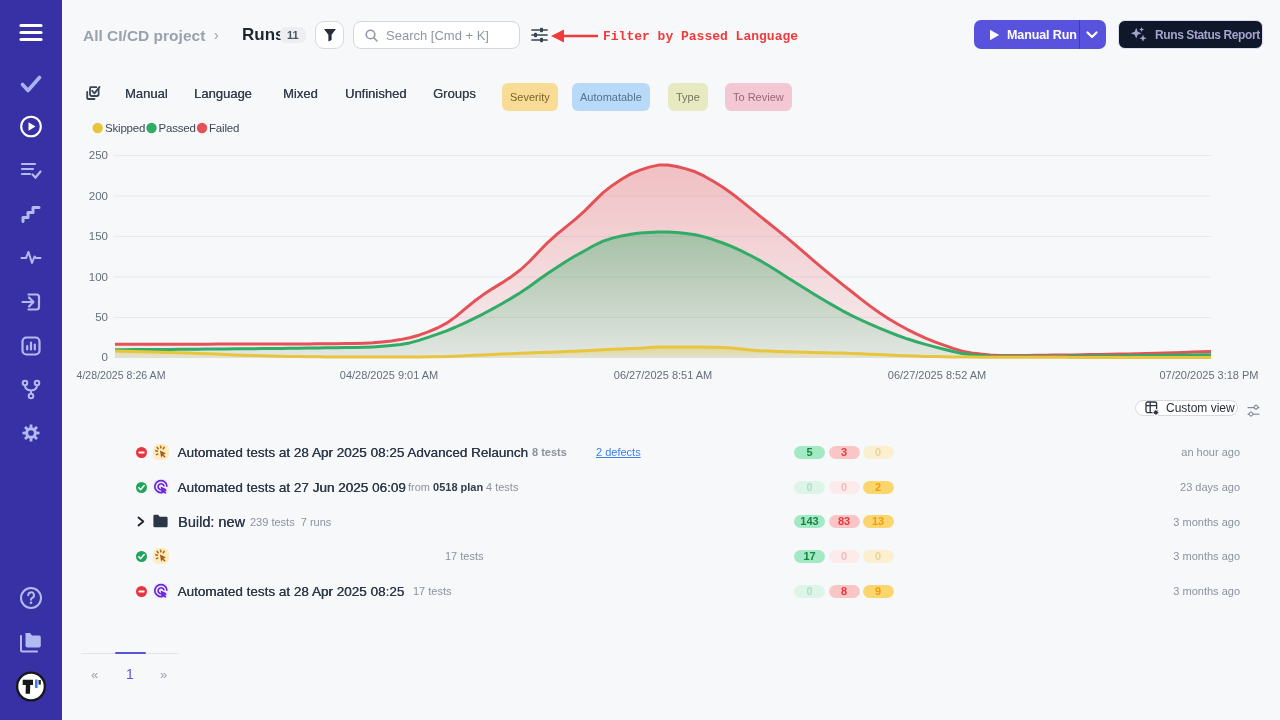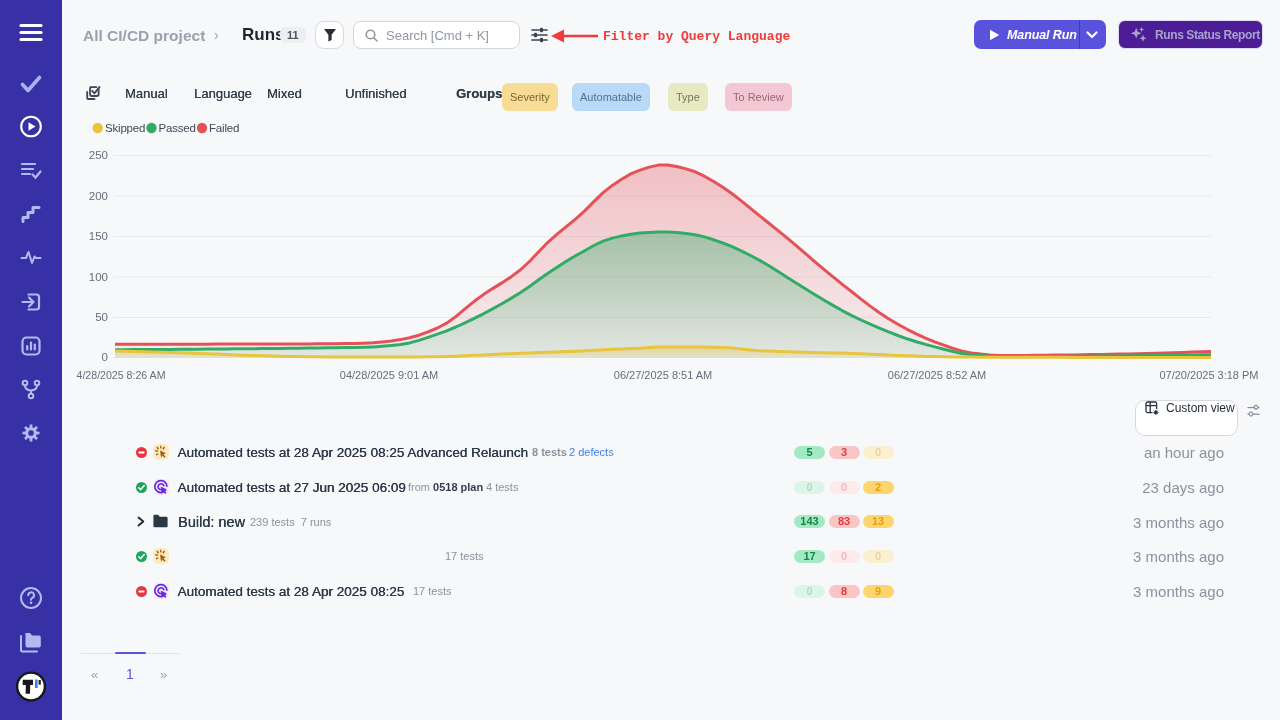--- a/index.html
+++ b/index.html
@@ -14,43 +14,43 @@
 .crumbsep { left:214px; top:27px; font-size:14px; color:#9aa2ae; }
 .crumb2 { left:242px; top:25px; font-size:17px; font-weight:700; color:#1f2630; white-space:nowrap; }
 .badge11 { left:280px; top:27px; background:#eceef1; border-radius:6px; padding:2px 7px; font-size:11px; font-weight:700; color:#4c545e; }
 .btn-funnel { left:315px; top:21px; width:29px; height:28px; background:#fff; border:1px solid #d7dade; border-radius:9px; display:flex; align-items:center; justify-content:center; }
 .searchbox { left:353px; top:21px; width:167px; height:28px; background:#fff; border:1px solid #d3d7dc; border-radius:8px; display:flex; align-items:center; padding-left:11px; }
 .searchbox span { color:#8f97a3; font-size:13px; margin-left:8px; }
 .adjust { left:531px; top:27px; }
 .annot-text { left:603px; top:29px; font-family:"Liberation Mono", monospace; font-weight:700; font-size:13px; color:#ef3b3b; white-space:nowrap; }
 .btn-run { left:974px; top:20px; width:132px; height:29px; background:#5952dd; border-radius:7px; color:#fff; }
 .btn-run .cap { position:absolute; left:0; top:0; width:105px; height:29px; display:flex; align-items:center; }
-.btn-run .txt { font-size:12.5px; font-weight:700; margin-left:33px; white-space:nowrap; letter-spacing:-0.1px;font-style:italic; }
+.btn-run .txt { font-size:12.5px; font-weight:700; margin-left:33px; white-space:nowrap; letter-spacing:-0.1px; }
 .btn-run .divider { position:absolute; left:105px; top:0; width:1px; height:29px; background:rgba(25,15,120,0.35); }
-.btn-report { left:1118px; top:20px; width:145px; height:29px; background:#4c1d95; border:1px solid #dddbf1; border-radius:7px; display:flex; align-items:center; }
+.btn-report { left:1118px; top:20px; width:145px; height:29px; background:#0f172a; border:1px solid #dddbf1; border-radius:7px; display:flex; align-items:center; }
 .btn-report span { color:#a5a3c9; font-size:12px; font-weight:700; margin-left:7px; white-space:nowrap; letter-spacing:-0.4px; }
 
 .tab { top:86px; font-size:13px; font-weight:500; color:#353f4d; white-space:nowrap; text-shadow:0.25px 0 0 #353f4d; }
 .pill { top:83px; height:19px; border-radius:6px; font-size:11px; font-weight:500; color:#4a5160; display:flex; align-items:center; padding:14px 8px; white-space:nowrap; }
 
 #chart { left:0; top:0; }
 
-.btn-custom { left:1135px; top:400px; width:103px; height:36px; background:#fff; border:1px solid #d6d9dd; border-radius:10px; display:flex; }
+.btn-custom { left:1135px; top:400px; width:103px; height:16px; background:#fff; border:1px solid #d6d9dd; border-radius:10px; display:flex; }
 .btn-custom span { font-size:12px; font-weight:500; color:#272e38; margin-left:6px; white-space:nowrap; }
 
 .row { left:62px; width:1218px; height:34.7px;margin-left:44px; }
 .stat { position:absolute; left:30px; top:50%; margin-top:-5.5px; width:11px; height:11px; border-radius:50%; display:flex; align-items:center; justify-content:center; }
 .ticon { position:absolute; left:47px; top:50%; margin-top:-8px; width:16px; height:16px; border-radius:5px; display:flex; align-items:center; justify-content:center; }
 .title { position:absolute; left:71.5px; top:50%; transform:translateY(-50%); font-size:13.5px; font-weight:500; color:#2d3848; white-space:nowrap; text-shadow:0.3px 0 0 #2d3848; }
 .meta { position:absolute; top:50%; transform:translateY(-50%); font-size:11px; color:#8b929e; white-space:nowrap; }
 .pillnum { position:absolute; top:50%; margin-top:-6.5px; height:13px; border-radius:7px; font-size:11px; font-weight:700; text-align:center; line-height:13px; }
 .p1 { left:688px; width:31px; }
 .p2 { left:722.5px; width:31px; }
 .p3 { left:756.5px; width:31px; }
-.ago { position:absolute; right:100px; top:50%; transform:translateY(-50%); font-size:15px; color:#8b929e; }
+.ago { position:absolute; right:84px; top:50%; transform:translateY(-50%); font-size:11px; color:#8b929e; }
 .dots { position:absolute; right:16px; top:50%; margin-top:-9.5px; width:22px; height:19px; background:#fff; border:1px solid #d7dade; border-radius:6px; color:#555e6a; text-align:center; line-height:16px; font-size:10px; letter-spacing:0.5px; }
 
 .pgline { left:81px; top:653px; width:98px; height:1px; background:#e2e4e9; }
 .pgbar { left:115px; top:652px; width:31px; height:2px; background:#5a54d8; border-radius:1px; }
 .pgprev { left:91px; top:667px; font-size:13px; color:#9aa2ae; }
 .pg1 { left:126px; top:666px; font-size:14px; color:#5a54d8; }
 .pgnext { left:160px; top:667px; font-size:13px; color:#9aa2ae; }
 </style>
 </head>
 <body>
@@ -161,21 +161,21 @@
   <g fill="#3a4350">
     <rect x="9" y="0.7" width="3" height="4.6" rx="1"></rect>
       <rect x="3" y="5.7" width="3" height="4.6" rx="1"></rect>
       <rect x="9" y="10.7" width="3" height="4.6" rx="1"></rect>
   </g>
 </svg>
 <svg class="abs" style="left:551px; top:29px;" width="48" height="14" viewBox="0 0 48 14">
   <line x1="10" y1="7" x2="47" y2="7" stroke="#ef3b3b" stroke-width="2.6"></line>
   <path d="M0 7 L13 0.5 L13 13.5 Z" fill="#ef3b3b"></path>
 </svg>
-<div class="abs annot-text">Filter by Query Language</div>
+<div class="abs annot-text">Filter by Passed Language</div>
 <div class="abs btn-run">
   <div class="cap">
     <svg style="position:absolute; left:15px; top:9px;" width="11" height="12" viewBox="0 0 11 12">
         <path d="M1 0.8 L10.2 6 L1 11.2 Z" fill="#fff"></path>
       </svg>
     <span class="txt">Manual Run</span>
   </div>
   <div class="divider"></div>
   <svg style="position:absolute; left:112px; top:11px;" width="12" height="8" viewBox="0 0 12 8">
       <path d="M1.5 1.5 L6 6 L10.5 1.5" stroke="#fff" stroke-width="2.2" fill="none" stroke-linecap="round" stroke-linejoin="round"></path>
@@ -192,23 +192,23 @@
   <span>Runs Status Report</span>
 </div>
 
 <svg class="abs" style="left:84px; top:84px;" width="18" height="18" viewBox="0 0 18 18">
   <path d="M3.2 8 L3.2 14 Q3.2 15 4.2 15 L10.5 15" stroke="#3c4654" stroke-width="1.8" fill="none" stroke-linecap="round"></path>
   <path d="M6.3 3.2 h6 M14.6 5 v5.3 q0 1.7 -1.7 1.7 h-5.2 q-1.7 0 -1.7 -1.7 V4.9 q0-1.7 1.7-1.7" stroke="#3c4654" stroke-width="1.8" fill="none" stroke-linecap="round"></path>
   <path d="M8.2 6.8 L10.4 9.4 L15.6 2.9" stroke="#3c4654" stroke-width="1.8" fill="none" stroke-linecap="round" stroke-linejoin="round"></path>
 </svg>
 <div class="abs tab" style="left:125px;">Manual</div>
 <div class="abs tab" style="left:194px;">Language</div>
-<div class="abs tab" style="left:267px;">Mixed</div>
+<div class="abs tab" style="left:283px;">Mixed</div>
 <div class="abs tab" style="left:345px;text-align:right;">Unfinished</div>
-<div class="abs tab" style="left:456px;font-weight:bold;">Groups</div>
+<div class="abs tab" style="left:433px;">Groups</div>
 <div class="abs pill" style="left:502px; background:#f8dc95; color:#7d6529;">Severity</div>
 <div class="abs pill" style="left:572px; background:#b8d9f8; color:#54748f;">Automatable</div>
 <div class="abs pill" style="left:668px; background:#e7eac1; color:#72775a;">Type</div>
 <div class="abs pill" style="left:725px; background:#f3c7d3; color:#9c6779;">To Review</div>
 
 <svg id="chart" class="abs" width="1280" height="390" viewBox="0 0 1280 390">
 
   <circle cx="97.7" cy="128" r="5.2" fill="#e9c43d"></circle>
   <text x="105" y="132.3" font-size="11.5" letter-spacing="-0.2" fill="#3f4854">Skipped</text>
   <circle cx="151.5" cy="128" r="5.2" fill="#30ac67"></circle>
@@ -302,21 +302,21 @@
           <line x1="11.2" y1="3.4" x2="10.3" y2="4.8"></line>
           <line x1="4.2" y1="3.4" x2="5.1" y2="4.8"></line>
           <line x1="2.8" y1="6.8" x2="4.4" y2="7.2"></line>
           <line x1="3.6" y1="10.6" x2="4.6" y2="10"></line>
 </g>
         <path d="M7 6.6 L12.9 9.2 L10.4 10.4 L12.6 12.6 L11.5 13.7 L9.3 11.5 L8.1 13.9 Z" fill="#a85c12"></path>
       </svg>
     </span>
 <span class="title">Automated tests at 28 Apr 2025 08:25 Advanced Relaunch</span>
 <span class="meta" style="left:426px;font-weight:bold;">8 tests</span>
-    <span class="meta" style="left:463px; color:#3d7ff0; font-weight:500;">2 defects</span>
+    <span class="meta" style="left:490px; color:#3d7ff0; font-weight:500;text-decoration:underline;">2 defects</span>
 <span class="pillnum p1" style="background:#a3e9c4; color:#178544;">5</span>
     <span class="pillnum p2" style="background:#f9c6c5; color:#e4393f;">3</span>
     <span class="pillnum p3" style="background:#faf0cf; color:#e8d49c;">0</span>
 <span class="ago">an hour ago</span>
 <span class="dots">•••</span>
 </div>
 <div class="abs row" style="top:469.7px;">
 <span class="stat" style="background:#1fa45c;">
       <svg width="11" height="11" viewBox="0 0 11 11">
         <path d="M2.8 5.7 L4.7 7.6 L8.2 3.6" stroke="#fff" stroke-width="1.5" fill="none" stroke-linecap="round" stroke-linejoin="round"></path>

